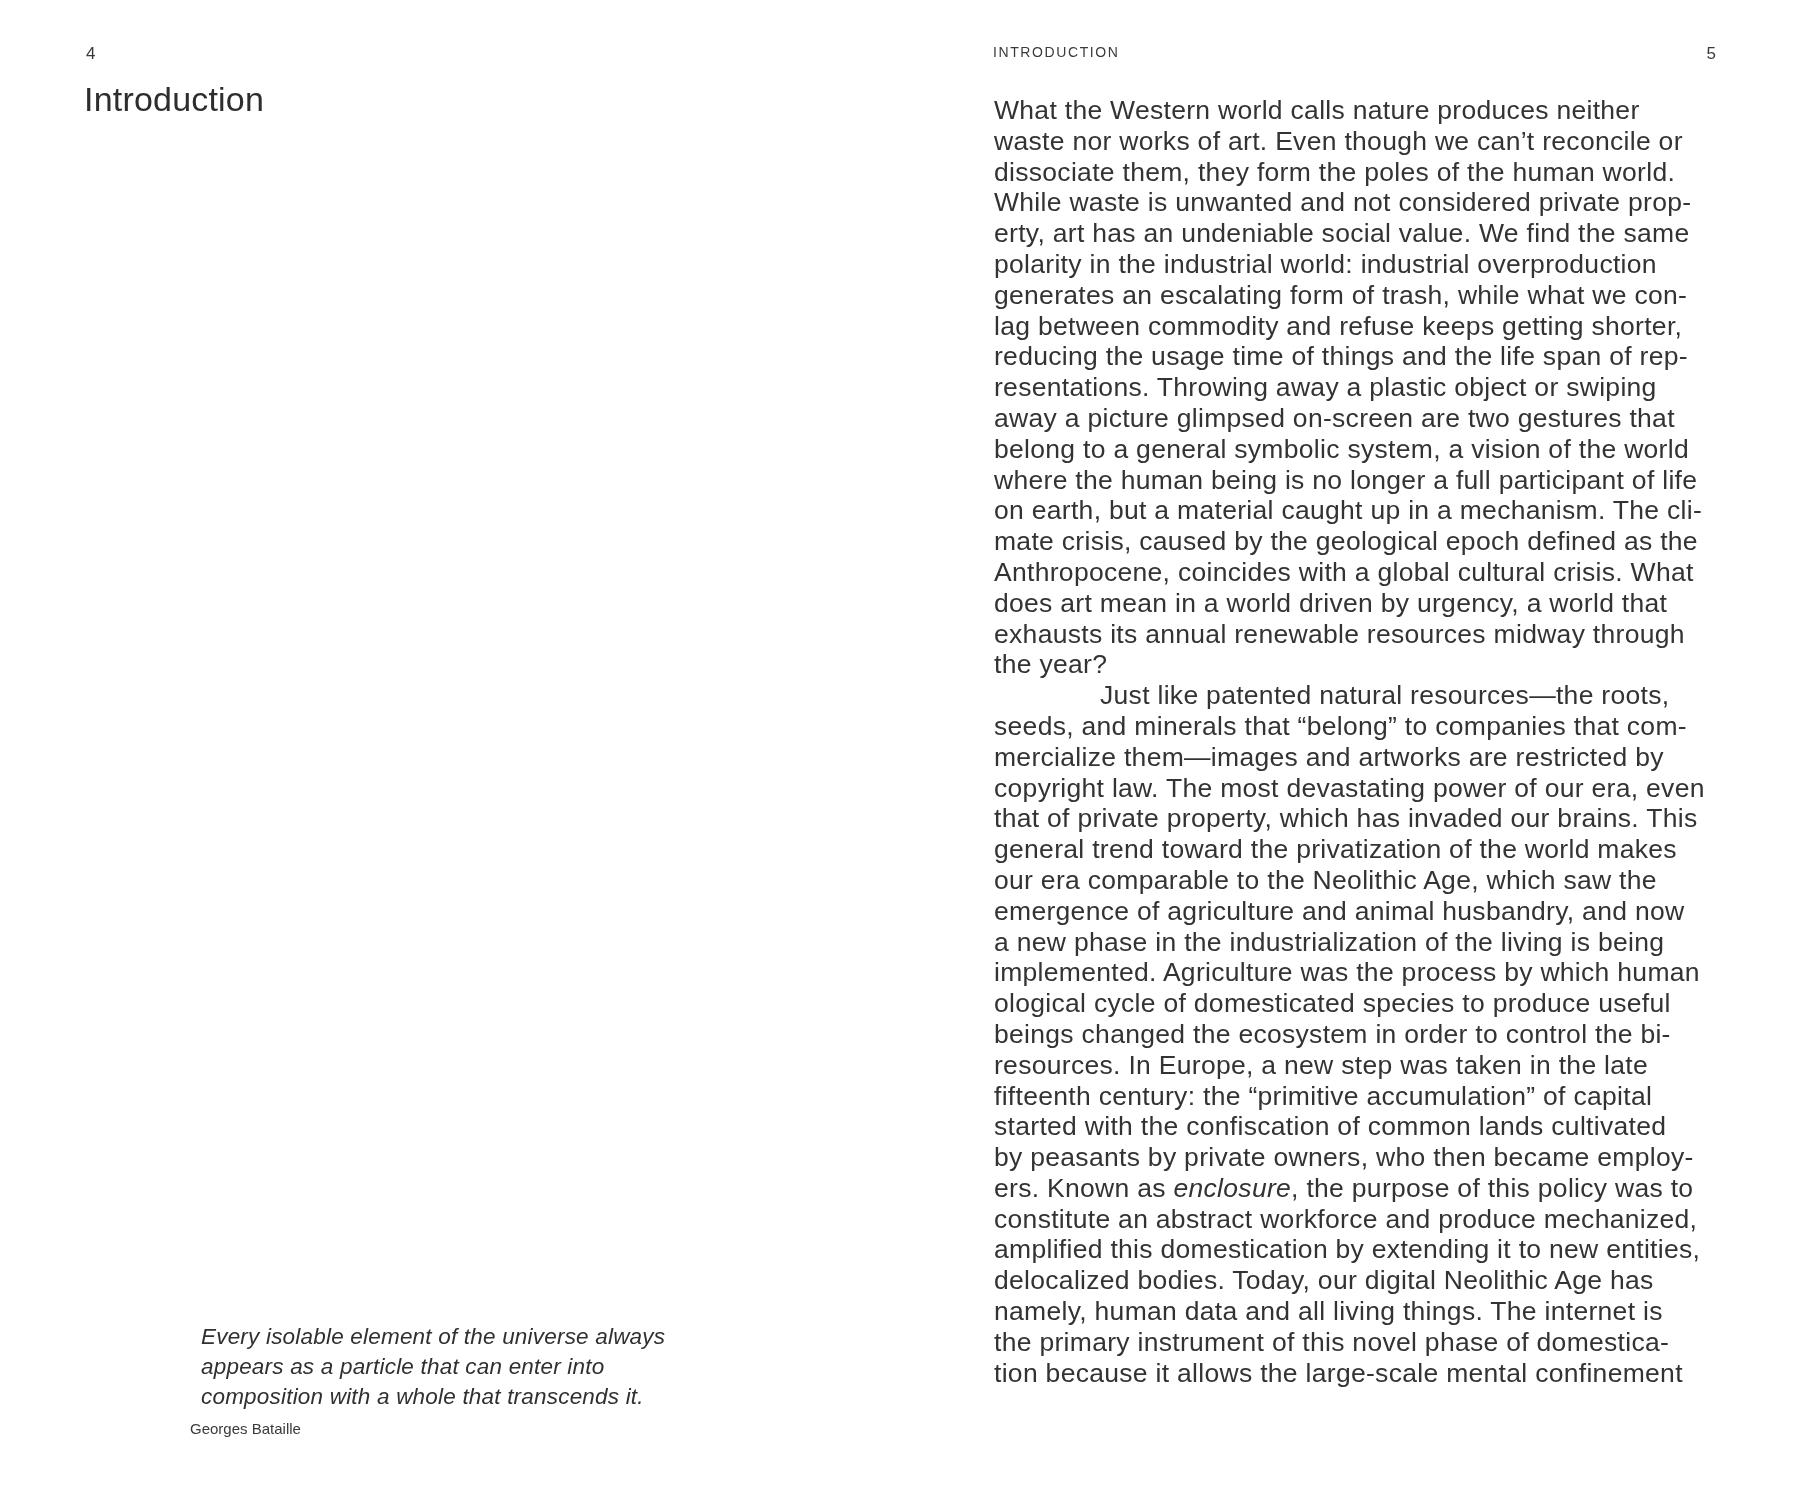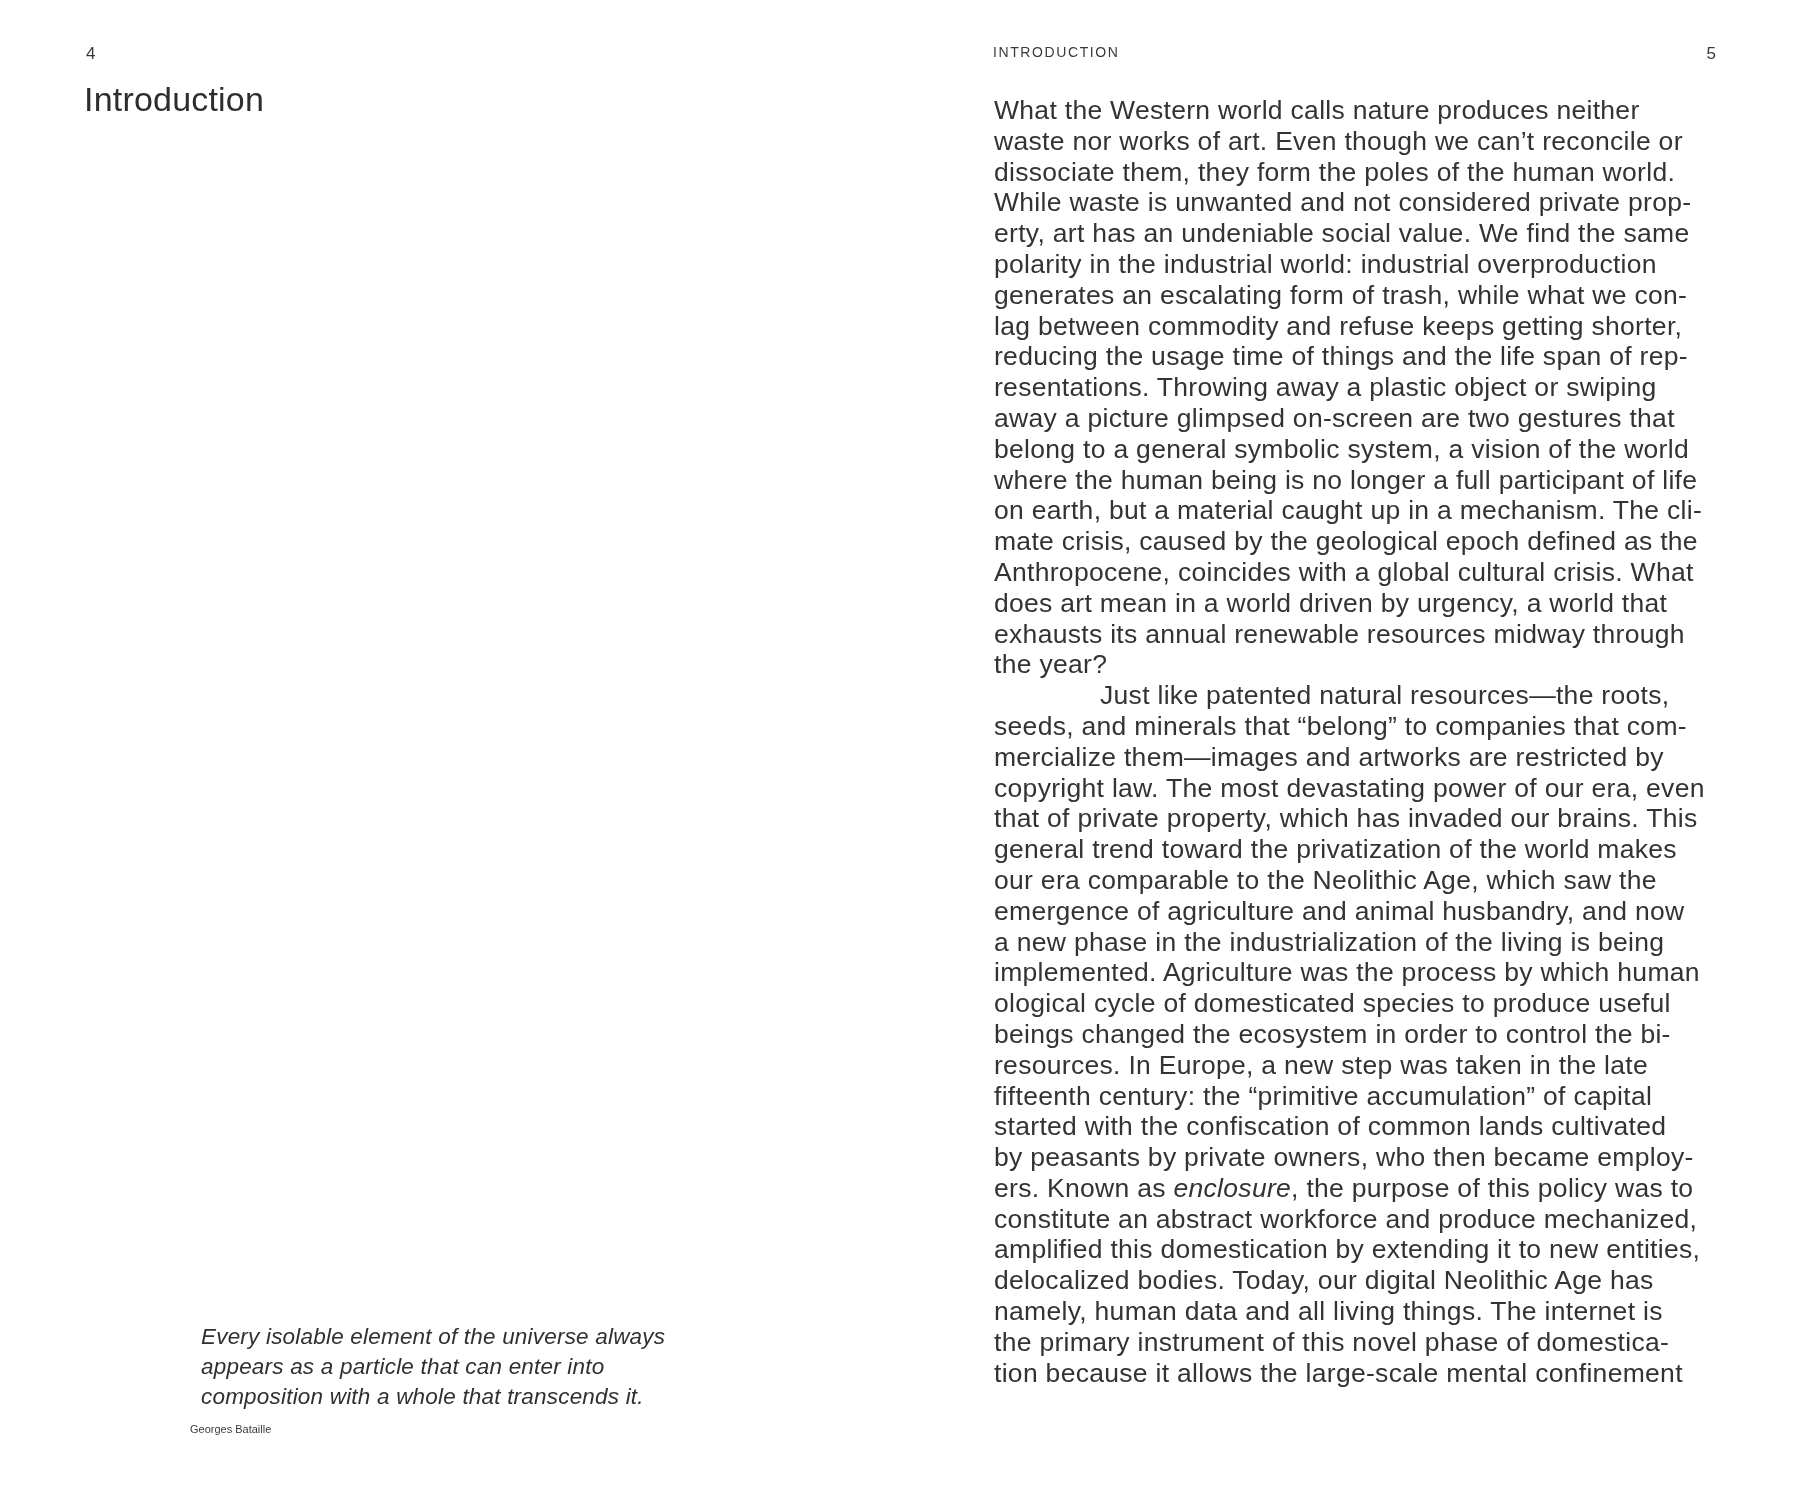--- a/index.html
+++ b/index.html
@@ -41,21 +41,21 @@
     font-style: italic;
     font-size: 22.5px;
     letter-spacing: 0.2px;
     color: #303030;
     margin-left: 12px;
   }
   .quote-line { height: 30px; line-height: 30px; white-space: pre; }
   .quote-attribution {
     position: absolute;
     left: 190px; top: 1419px;
-    font-size: 11px;
+    font-size: 15px;
     line-height: 20px;
     color: #3a3a3a;
     white-space: nowrap;
   }
 
   
   .running-header {
     position: absolute;
     left: 90px; top: 43px;
     font-size: 14px;

